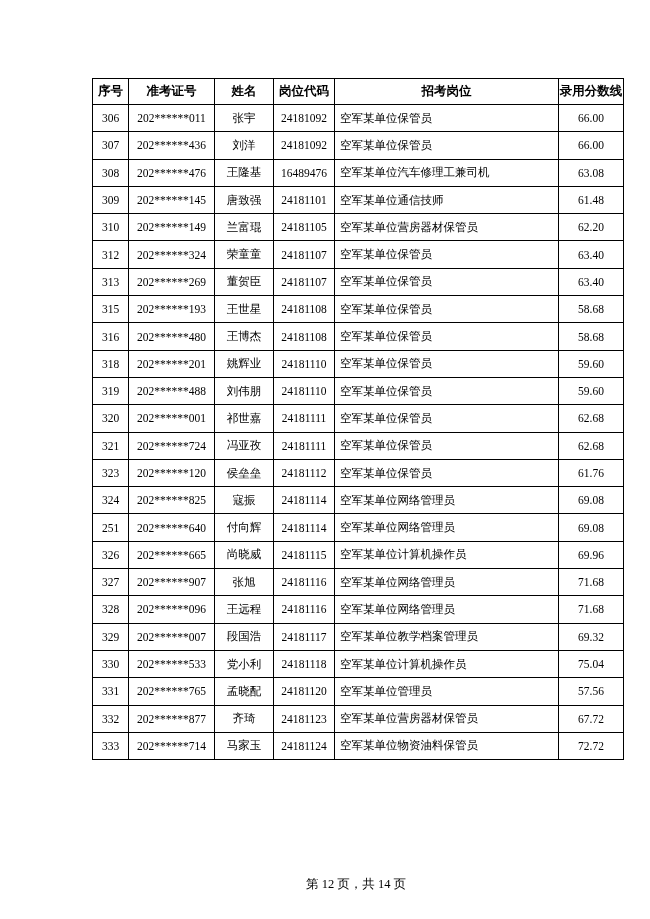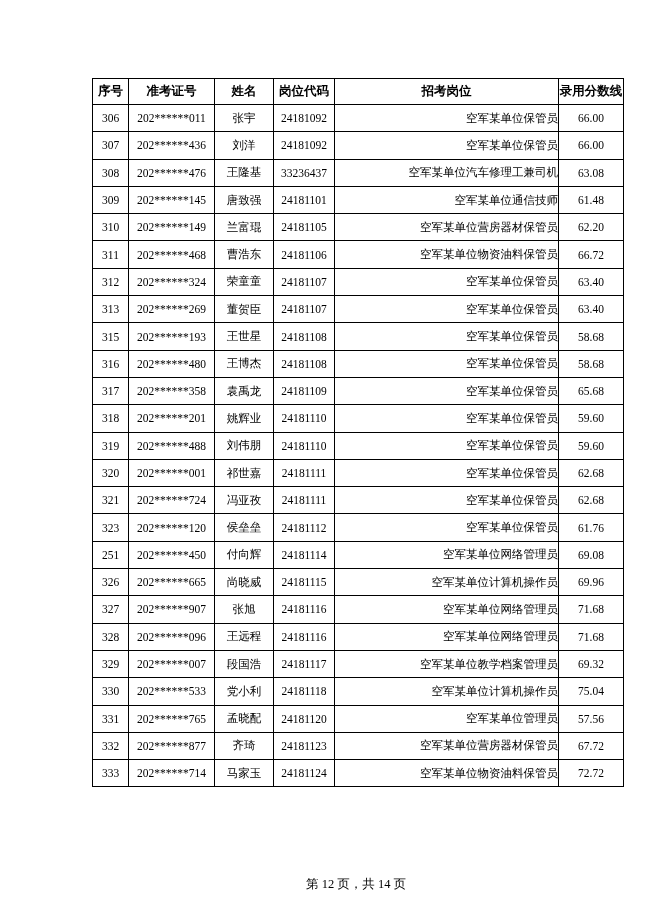--- a/index.html
+++ b/index.html
@@ -38,21 +38,21 @@
     height: 25px;
     text-align: center;
   }
   .score-table td {
     font-size: 11.5px;
     height: 26.3px;
     text-align: center;
     font-weight: normal;
   }
   .score-table td:nth-child(5) {
-    text-align: right;
+    text-align: left;
     padding-left: 5px;
   }
   .page-footer {
     position: absolute;
     left: 0;
     top: 876px;
     width: 100%;
     text-align: center;
     font-size: 12.5px;
     color: #000000;
@@ -96,49 +96,41 @@
           <td>202******436</td>
           <td>刘洋</td>
           <td>24181092</td>
           <td>空军某单位保管员</td>
           <td>66.00</td>
         </tr>
         <tr>
           <td>308</td>
           <td>202******476</td>
           <td>王隆基</td>
-          <td>33236437</td>
+          <td>16489476</td>
           <td>空军某单位汽车修理工兼司机</td>
           <td>63.08</td>
         </tr>
         <tr>
           <td>309</td>
           <td>202******145</td>
           <td>唐致强</td>
           <td>24181101</td>
           <td>空军某单位通信技师</td>
           <td>61.48</td>
         </tr>
         <tr>
           <td>310</td>
           <td>202******149</td>
           <td>兰富琨</td>
           <td>24181105</td>
           <td>空军某单位营房器材保管员</td>
           <td>62.20</td>
         </tr>
         <tr>
-          <td>311</td>
-          <td>202******468</td>
-          <td>曹浩东</td>
-          <td>24181106</td>
-          <td>空军某单位物资油料保管员</td>
-          <td>66.72</td>
-        </tr>
-        <tr>
           <td>312</td>
           <td>202******324</td>
           <td>荣童童</td>
           <td>24181107</td>
           <td>空军某单位保管员</td>
           <td>63.40</td>
         </tr>
         <tr>
           <td>313</td>
           <td>202******269</td>
@@ -157,28 +149,20 @@
         </tr>
         <tr>
           <td>316</td>
           <td>202******480</td>
           <td>王博杰</td>
           <td>24181108</td>
           <td>空军某单位保管员</td>
           <td>58.68</td>
         </tr>
         <tr>
-          <td>317</td>
-          <td>202******358</td>
-          <td>袁禹龙</td>
-          <td>24181109</td>
-          <td>空军某单位保管员</td>
-          <td>65.68</td>
-        </tr>
-        <tr>
           <td>318</td>
           <td>202******201</td>
           <td>姚辉业</td>
           <td>24181110</td>
           <td>空军某单位保管员</td>
           <td>59.60</td>
         </tr>
         <tr>
           <td>319</td>
           <td>202******488</td>
@@ -205,22 +189,30 @@
         </tr>
         <tr>
           <td>323</td>
           <td>202******120</td>
           <td>侯垒垒</td>
           <td>24181112</td>
           <td>空军某单位保管员</td>
           <td>61.76</td>
         </tr>
         <tr>
+          <td>324</td>
+          <td>202******825</td>
+          <td>寇振</td>
+          <td>24181114</td>
+          <td>空军某单位网络管理员</td>
+          <td>69.08</td>
+        </tr>
+        <tr>
           <td>251</td>
-          <td>202******450</td>
+          <td>202******640</td>
           <td>付向辉</td>
           <td>24181114</td>
           <td>空军某单位网络管理员</td>
           <td>69.08</td>
         </tr>
         <tr>
           <td>326</td>
           <td>202******665</td>
           <td>尚晓威</td>
           <td>24181115</td>

